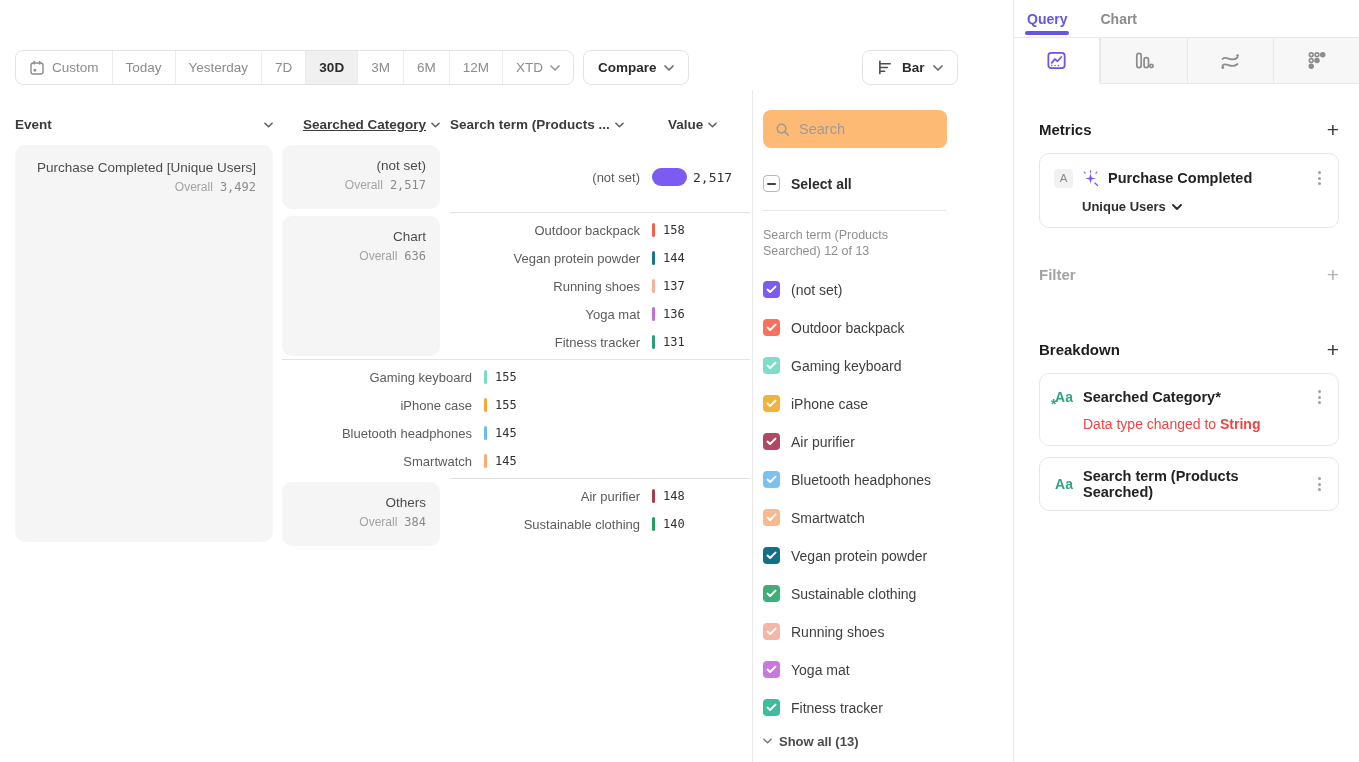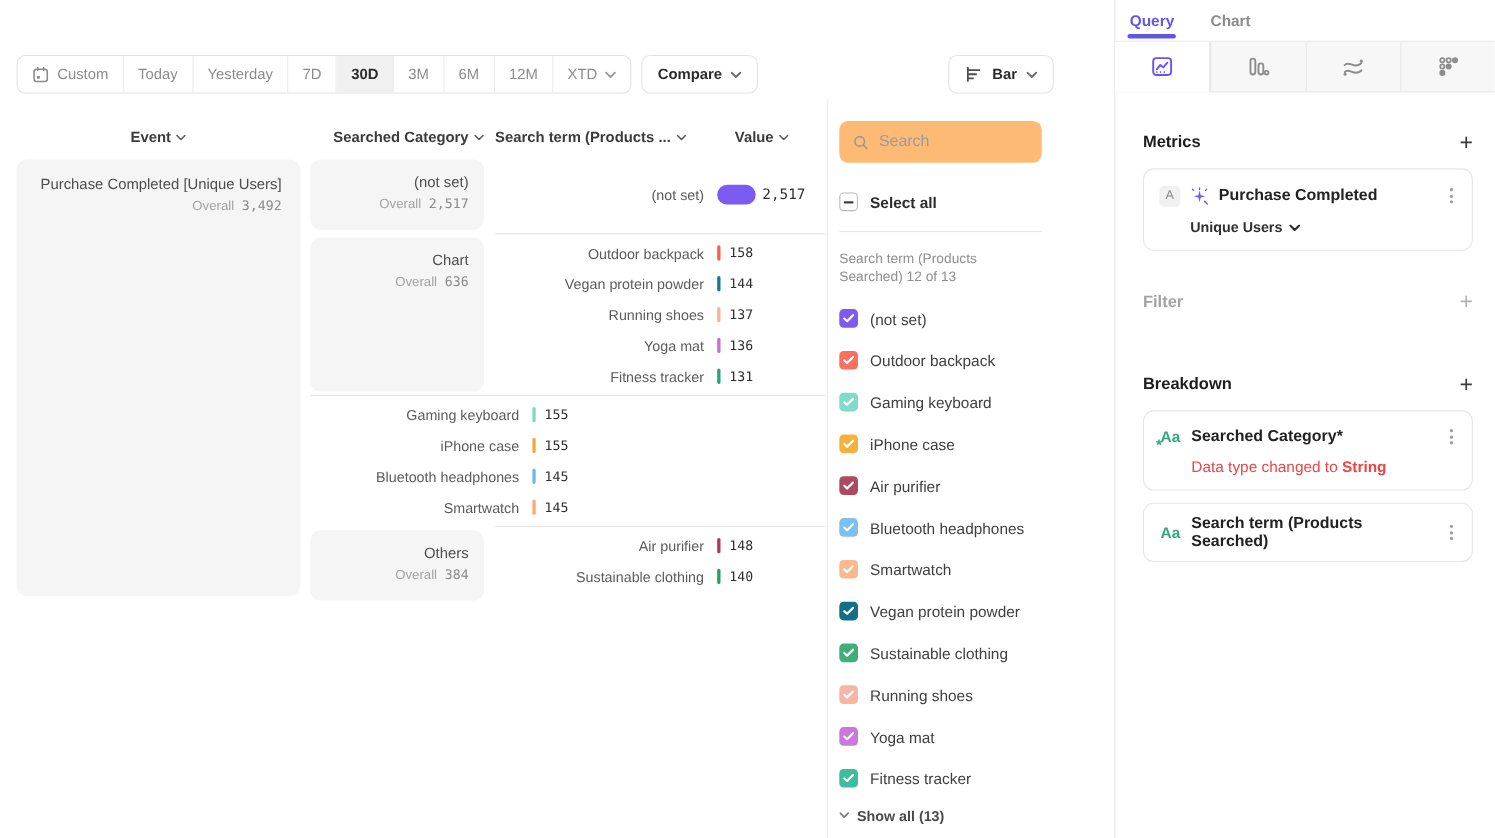--- a/index.html
+++ b/index.html
@@ -21,22 +21,22 @@
          border-radius:8px; background:#fff; font-size:13.5px; font-weight:bold; color:#2b2b2b; cursor:pointer; }
   .compare-wrap { margin-left:9px; }
   .chart-type-btn { position:absolute; left:862px; top:50px; }
   .chev { display:inline-flex; color:#6b6b6b; }
   .seg .chev { color:#9a9a9a; }
 
   
   .thead { position:absolute; left:15px; top:117px; width:735px; display:flex; align-items:center;
            font-size:13.5px; font-weight:bold; color:#3b3b3b; }
   .thead .hcell { display:flex; align-items:center; gap:5px; }
-  .h-event   { width:258px; justify-content:center; }
-  .h-cat     { width:158px; margin-left:9px; justify-content:flex-end; }
+  .h-event   { width:258px; justify-content:space-between; }
+  .h-cat     { width:158px; margin-left:9px; justify-content:flex-end;text-decoration:underline; }
   .h-term    { width:190px; margin-left:10px; justify-content:flex-start; }
   .h-value   { margin-left:28px; justify-content:flex-start; }
   .thead .chev { color:#5f5f5f; }
 
   .tbody { position:absolute; left:15px; top:145px; width:735px; display:flex; align-items:flex-start; }
   .event-cell { width:258px; height:397px; background:#f5f5f5; border-radius:10px; padding:15px 17px;
                 text-align:right; }
   .cell-title { font-size:13.5px; color:#4d4d4d; white-space:nowrap; }
   .cell-overall { margin-top:5px; font-size:12px; color:#a3a3a3; }
   .cell-overall .num { margin-left:7px; font-size:12px; color:#8a8a8a; }

